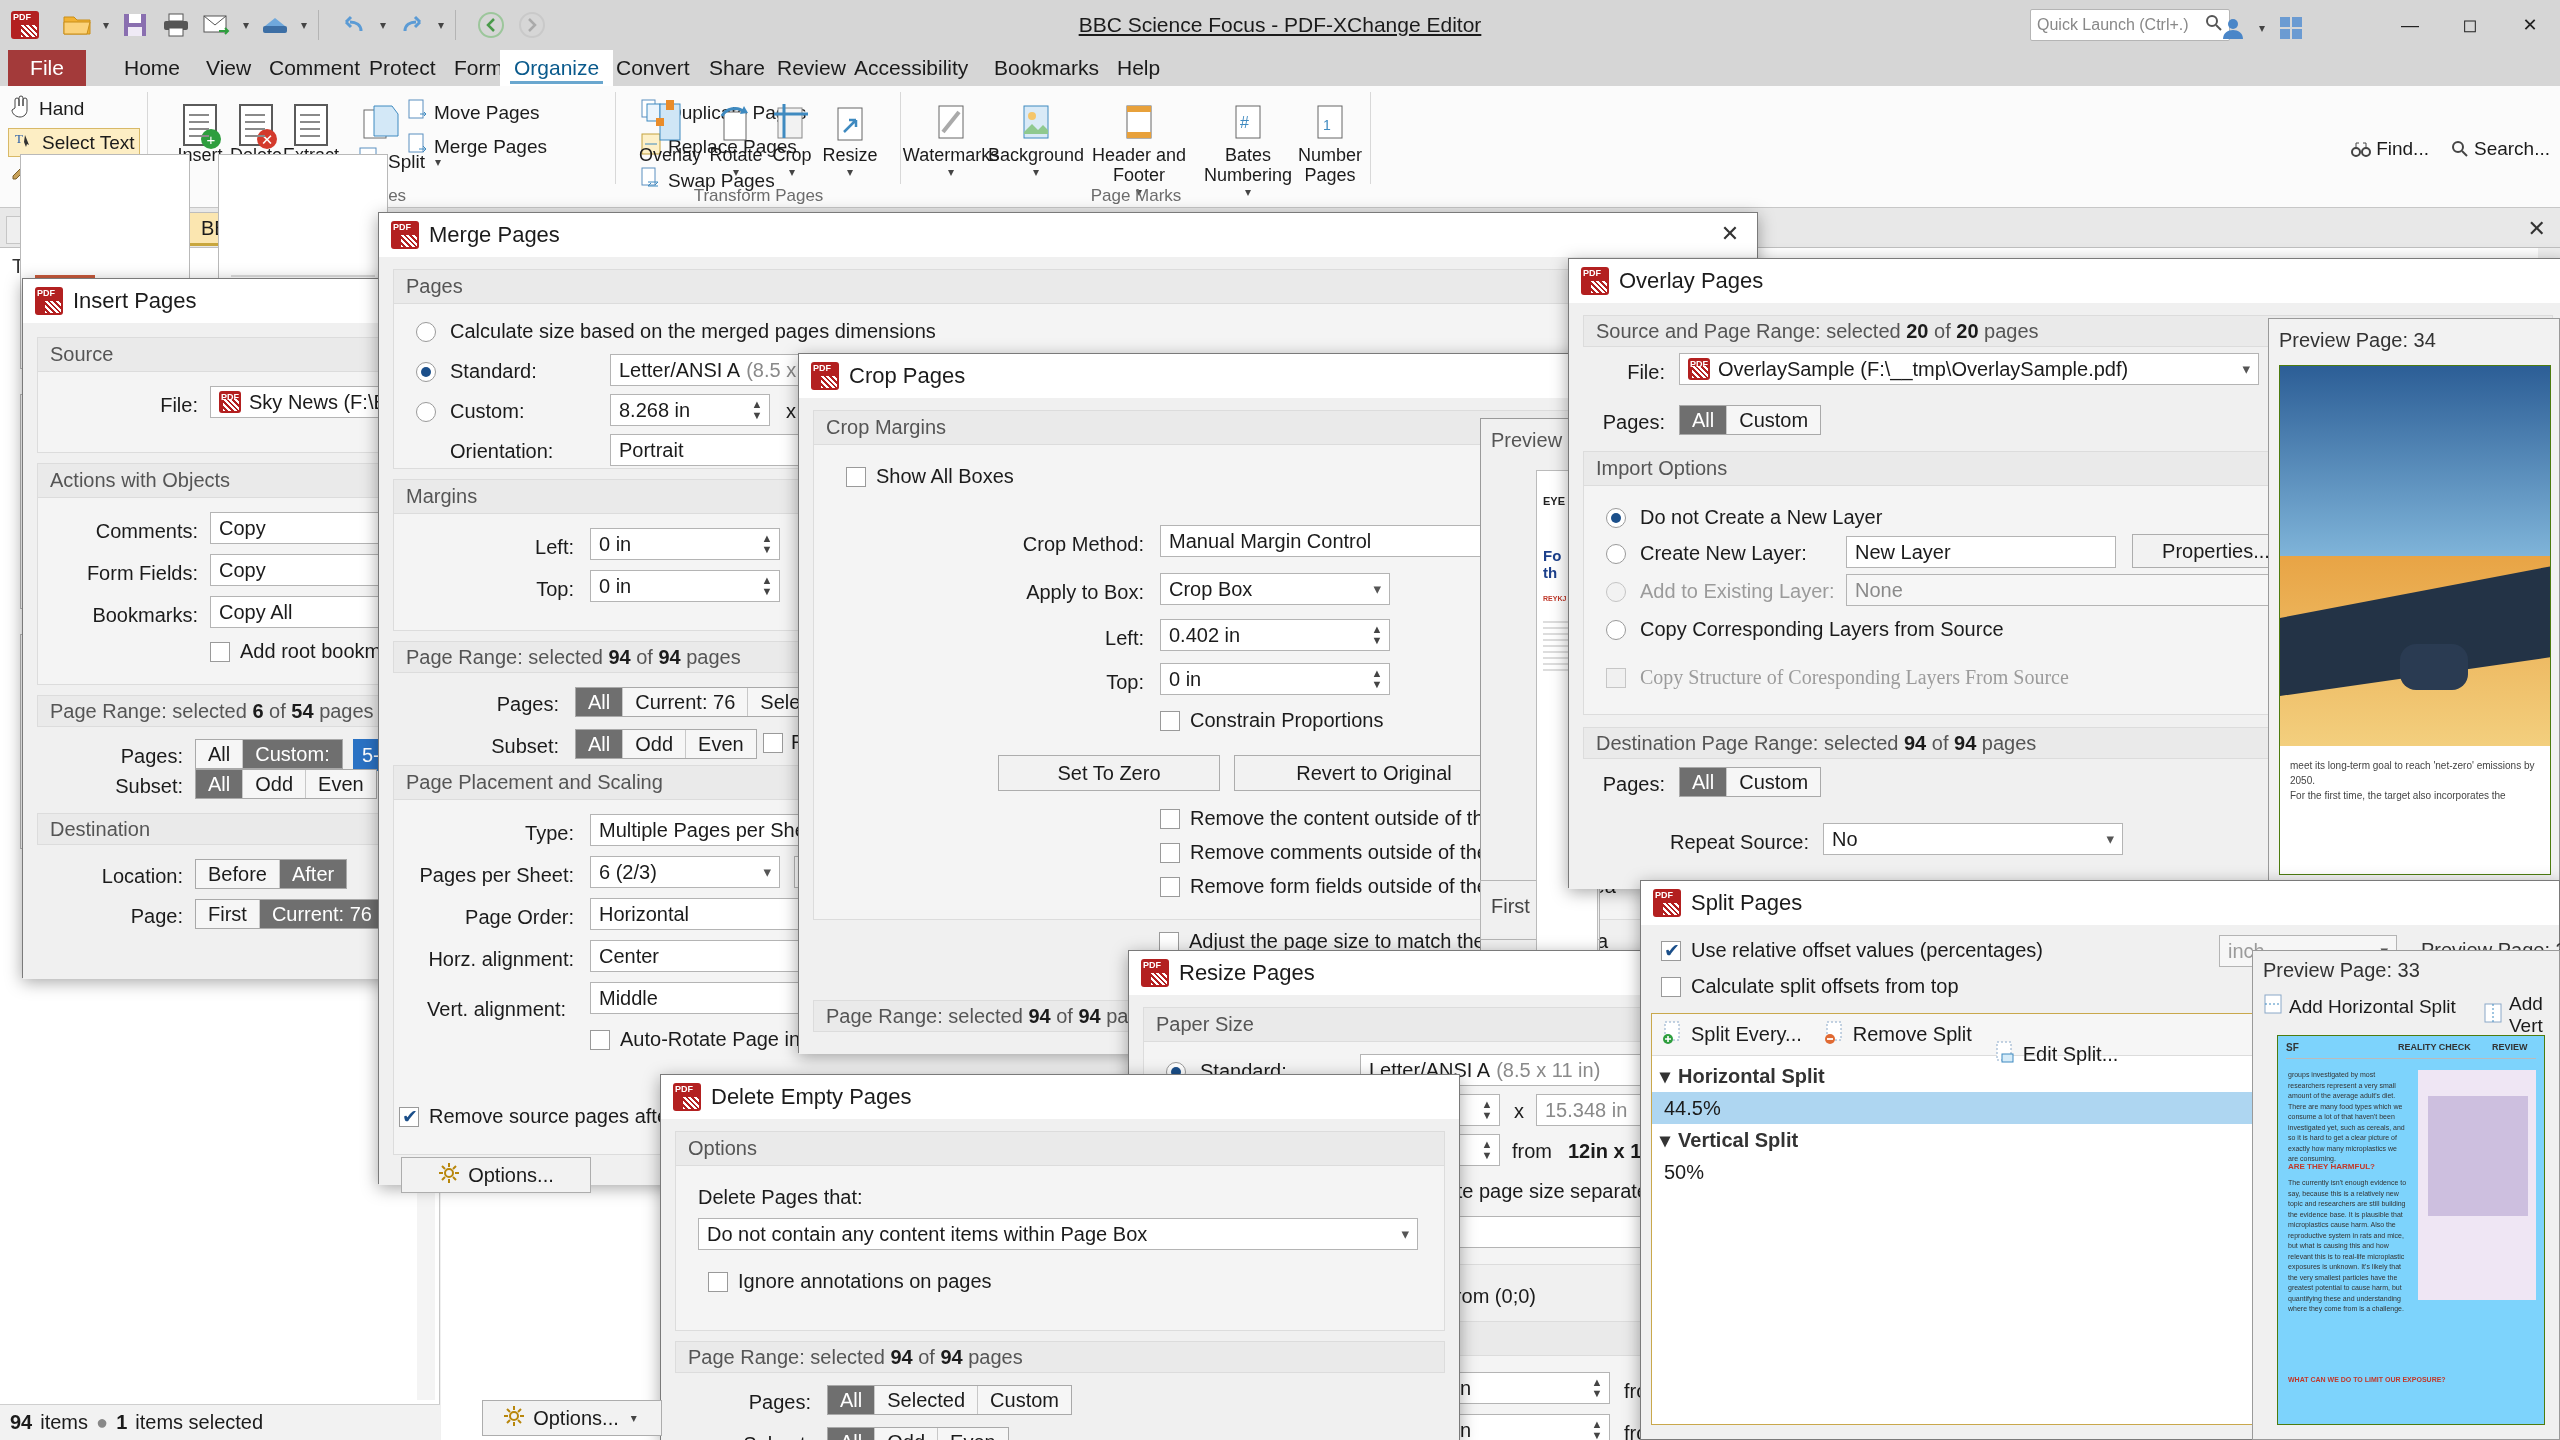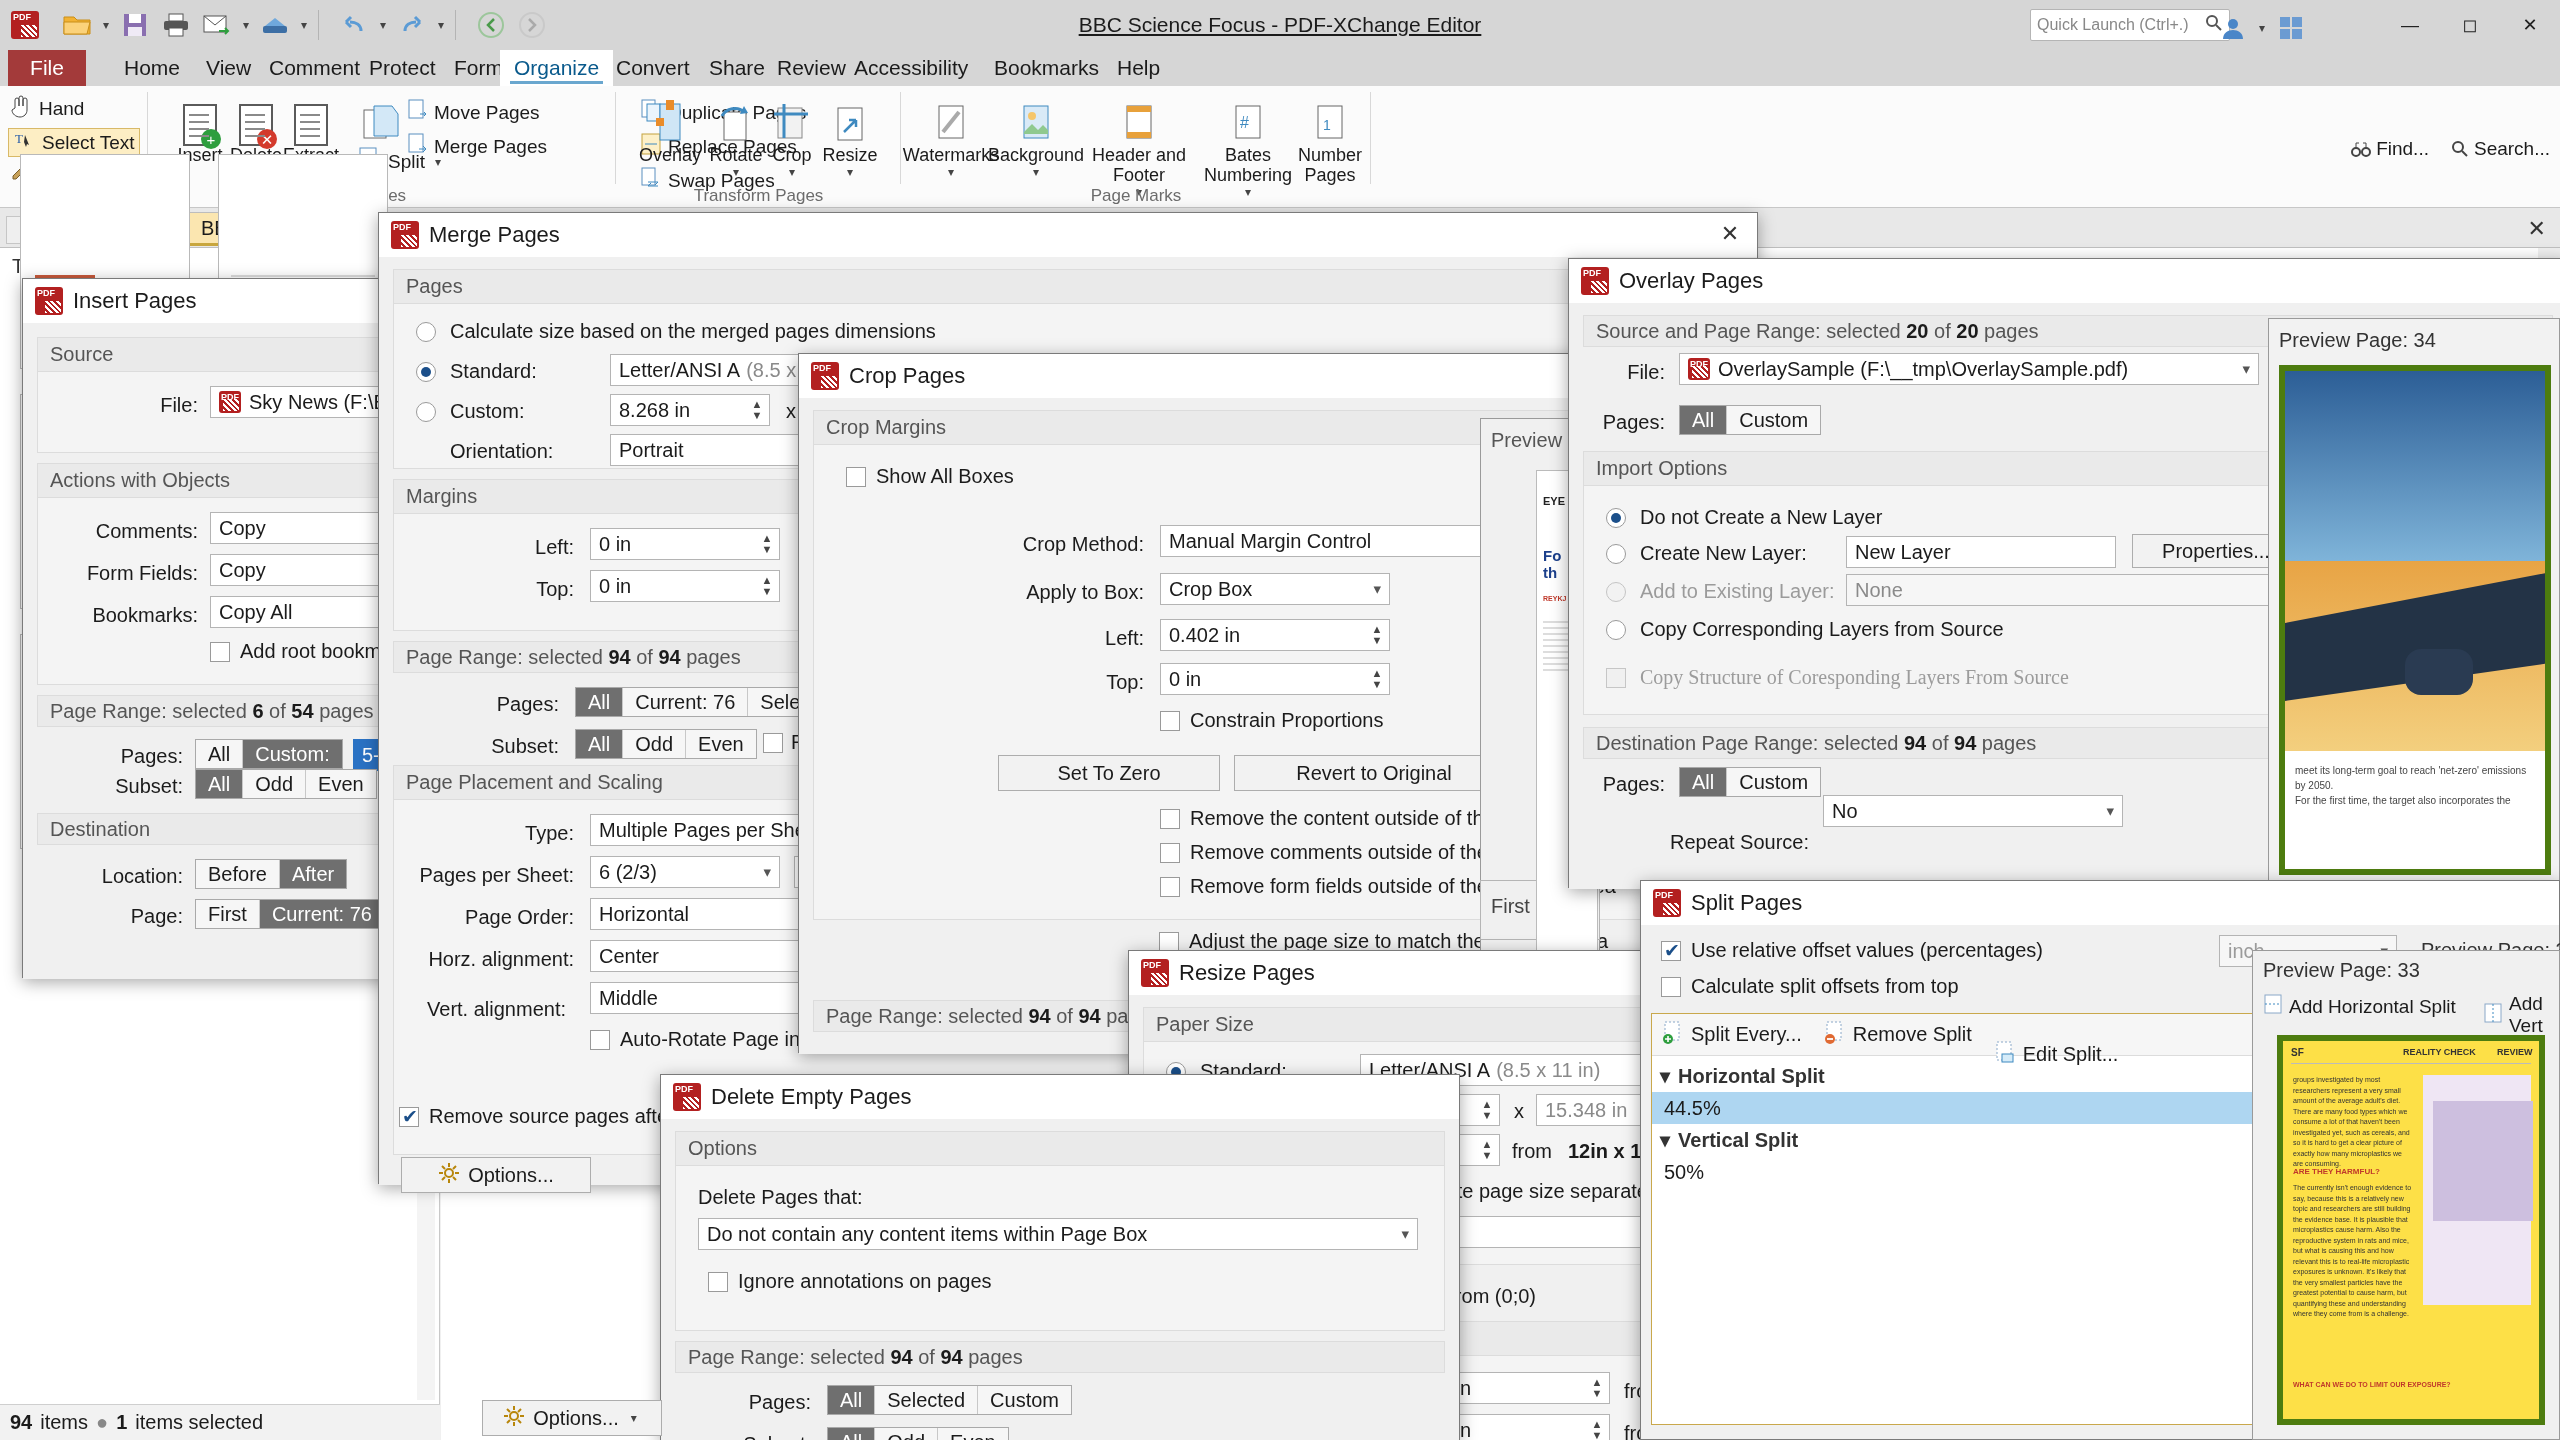--- a/index.html
+++ b/index.html
@@ -144,21 +144,21 @@
   .btn {
     position:absolute; height:36px; background:#f2f2f2; border:1px solid #adadad;
     display:flex; align-items:center; justify-content:center; font-size:20px; color:#1b1b1b;
     white-space:nowrap; padding:0 12px; gap:8px;
   }
   .rangebar {
     position:absolute; height:32px; background:#eaeaea; border:1px solid #dcdcdc;
     display:flex; align-items:center; padding-left:12px; font-size:20px; color:#555;
   }
   .rangebar b { color:#1b1b1b; }
-  .previewbox { position:absolute; background:#fde047; border:6px solid #4d7c0f; overflow:hidden; }
+  .previewbox { position:absolute; background:#7dd3fc; border:1px solid #4d7c0f; overflow:hidden; }
   .pdfico { width:28px; height:28px; background:#b32020; border-radius:3px; position:relative; flex:none; }
   .pdfico::after { content:"PDF"; position:absolute; left:2px; top:1px; font-size:9px; color:#fff; font-weight:bold; }
   .pdfico::before { content:""; position:absolute; right:2px; bottom:2px; width:16px; height:12px;
     background:repeating-linear-gradient(45deg,#fff 0 2px,transparent 2px 4px); }
 
   .doc-ic { width:34px; height:42px; background:#fff; border:2px solid #5a5a5a; position:relative; display:inline-block; }
   .doc-ic::after { content:""; position:absolute; left:4px; top:8px; right:6px; height:2px;
     background:#8a8a8a; box-shadow:0 7px 0 #8a8a8a, 0 14px 0 #8a8a8a, 0 21px 0 #8a8a8a; }
   .badge { position:absolute; right:-6px; bottom:-5px; width:20px; height:20px; border-radius:50%;
     display:flex; align-items:center; justify-content:center; color:#fff; font-size:15px; line-height:1; }
@@ -1004,21 +1004,21 @@
       <span>of</span>&nbsp;
       <b>94</b>&nbsp;
       <span>pages</span>
     </div>
     <div class="lbl r" style="left:0px; top:470px; width:96px;">Pages:</div>
     <div class="seg" style="left:110px; top:464px;">
       <div class="on">All</div>
       <div>Custom</div>
     </div>
     <div class="lbl r" style="left:0px; top:528px; width:240px;">Repeat Source:</div>
-    <div class="fld combo" style="left:254px; top:492px; width:300px;">
+    <div class="fld combo" style="left:254px; top:520px; width:300px;">
       <span>No</span>
     </div>
   </div>
 </div>
 
 <div class="abs" style="left:2268px; top:318px; width:292px; height:570px; background:#f2f2f2; border:1px solid #9a9a9a;">
   <div class="lbl" style="left:10px; top:10px; color:#333;">Preview Page: 34</div>
   <div class="previewbox" style="left:10px; top:46px; width:272px; height:510px;">
     <div style="position:absolute; left:0; top:0; right:0; height:190px; background:linear-gradient(#2c5e96,#7fb4d9);"></div>
     <div style="position:absolute; left:0; top:190px; right:0; height:190px; background:linear-gradient(#e8a445,#f3cf7e);"></div>

